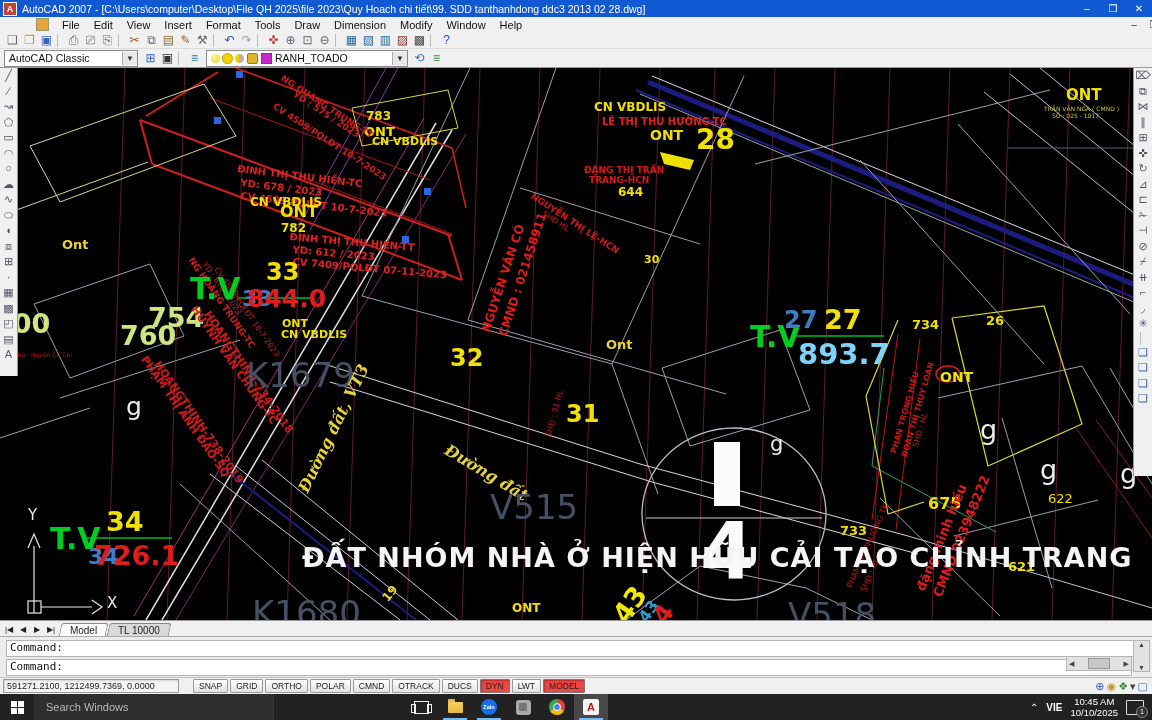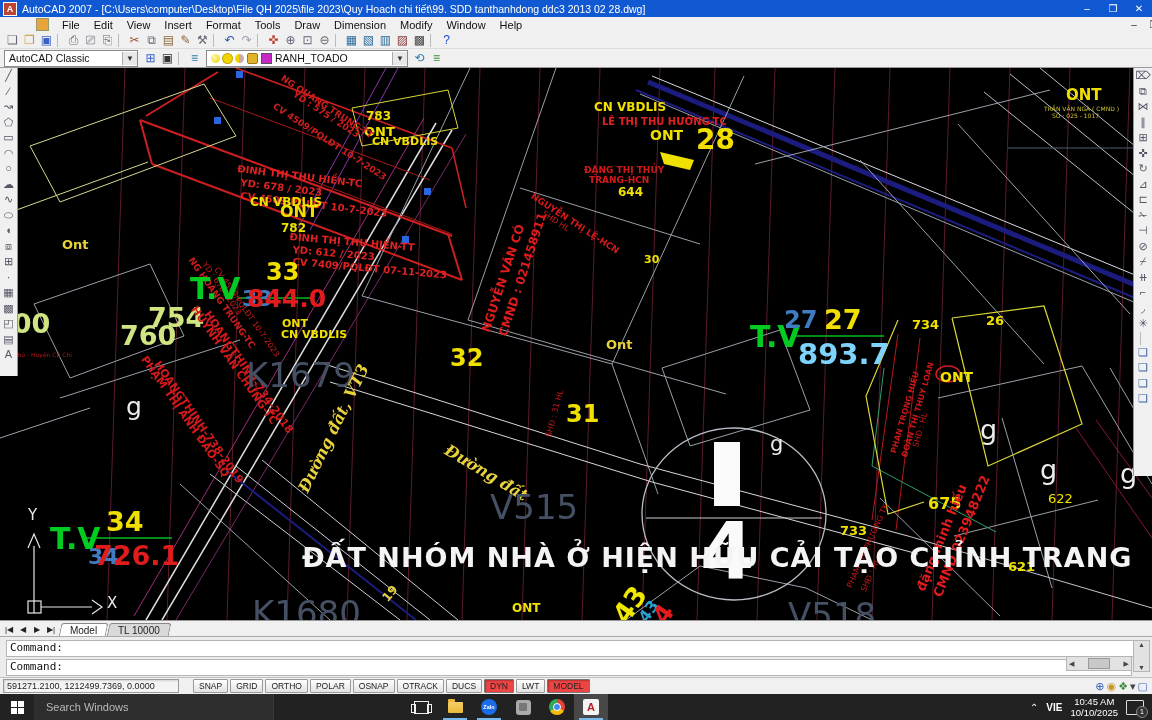--- a/index.html
+++ b/index.html
@@ -345,21 +345,21 @@
       <div class="map-label" style="left: 450px; top: 278px; color: rgb(240, 224, 0); font-size: 24px; font-weight: bold;">32</div>
       <div class="map-label" style="left: 480px; top: 262px; color: rgb(224, 28, 28); font-size: 12px; font-weight: bold; transform: rotate(-72deg);">NGUYỄN VĂN CÓ</div>
       <div class="map-label" style="left: 497px; top: 266px; color: rgb(224, 28, 28); font-size: 12px; font-weight: bold; transform: rotate(-72deg);">CMND : 021458911</div>
       <div class="map-label" style="left: 566px; top: 334px; color: rgb(240, 224, 0); font-size: 24px; font-weight: bold;">31</div>
       <div class="map-label" style="left: 545px; top: 368px; color: rgb(192, 24, 24); font-size: 8px; transform: rotate(-75deg);">SHĐ : 31  HL</div>
       <div class="map-label" style="left: 606px; top: 270px; color: rgb(232, 210, 60); font-size: 13px; font-weight: bold;">Ont</div>
       <div class="map-label" style="left: 594px; top: 33px; color: rgb(240, 224, 0); font-size: 12px; font-weight: bold;">CN VBDLIS</div>
       <div class="map-label" style="left: 602px; top: 49px; color: rgb(224, 34, 34); font-size: 10px; font-weight: bold;">LÊ THỊ THU HƯỜNG-TC</div>
       <div class="map-label" style="left: 650px; top: 60px; color: rgb(240, 224, 0); font-size: 14px; font-weight: bold;">ONT</div>
       <div class="map-label" style="left: 684px; top: 58px; color: rgb(240, 224, 0); font-size: 28px; font-weight: bold; margin-left: 12px;">28</div>
-      <div class="map-label" style="left: 584px; top: 98px; color: rgb(211, 26, 26); font-size: 9px; font-weight: bold;">ĐẶNG THỊ THỦY</div>
+      <div class="map-label" style="left: 584px; top: 98px; color: rgb(211, 26, 26); font-size: 9px; font-weight: bold;">ĐẶNG THỊ TRẦN</div>
       <div class="map-label" style="left: 589px; top: 108px; color: rgb(211, 26, 26); font-size: 9px; font-weight: bold;">TRANG-HCN</div>
       <div class="map-label" style="left: 618px; top: 118px; color: rgb(240, 224, 0); font-size: 12px; font-weight: bold;">644</div>
       <div class="map-label" style="left: 534px; top: 124px; color: rgb(211, 26, 26); font-size: 9px; font-weight: bold; transform: rotate(33deg);">NGUYỄN THỊ LỆ-HCN</div>
       <div class="map-label" style="left: 545px; top: 142px; color: rgb(211, 26, 26); font-size: 8px; transform: rotate(33deg);">SHĐ      HL</div>
       <div class="map-label" style="left: 644px; top: 186px; color: rgb(240, 224, 0); font-size: 11px; font-weight: bold;">30</div>
       <div class="map-label" style="left: 1066px; top: 20px; color: rgb(240, 224, 0); font-size: 15px; font-weight: bold;">ONT</div>
       <div class="map-label" style="left: 1044px; top: 38px; color: rgb(207, 194, 46); font-size: 6px;">TRẦN VĂN NGÀ ( CMND )</div>
       <div class="map-label" style="left: 1052px; top: 45px; color: rgb(207, 194, 46); font-size: 6px;">SỐ : 025 - 1017</div>
       <div class="map-label" style="left: 296px; top: 420px; color: rgb(232, 210, 60); font-size: 16px; font-weight: bold; transform: rotate(-64deg); font-family: &quot;DejaVu Serif&quot;, serif; font-style: italic;">Đường đất, VT3</div>
       <div class="map-label" style="left: 450px; top: 374px; color: rgb(232, 210, 60); font-size: 16px; font-weight: bold; transform: rotate(31deg); font-family: &quot;DejaVu Serif&quot;, serif; font-style: italic;">Đường đất</div>
@@ -475,21 +475,21 @@
     </div>
 </div>
 
 <div class="statusbar">
   <span class="coords">591271.2100, 1212499.7369, 0.0000</span>
   <span class="toggle-host">
       <span>SNAP</span>
       <span>GRID</span>
       <span>ORTHO</span>
       <span>POLAR</span>
-      <span>OSNAP</span>
+      <span>CMND</span>
       <span>OTRACK</span>
       <span>DUCS</span>
       <span class="pressed">DYN</span>
       <span>LWT</span>
       <span class="pressed">MODEL</span>
     </span>
   <span class="trayicons">
       <span style="color: rgb(58, 98, 196);">⊕</span>
       <span style="color: rgb(201, 149, 42);">◉</span>
       <span style="color: rgb(58, 138, 58);">❖</span>

